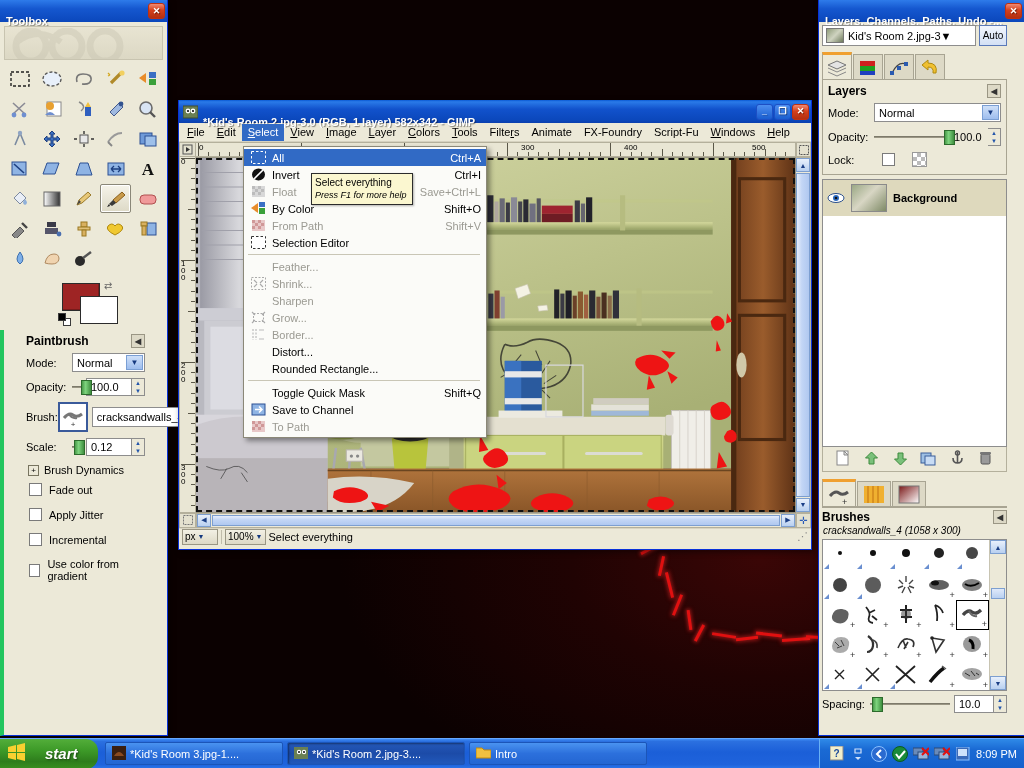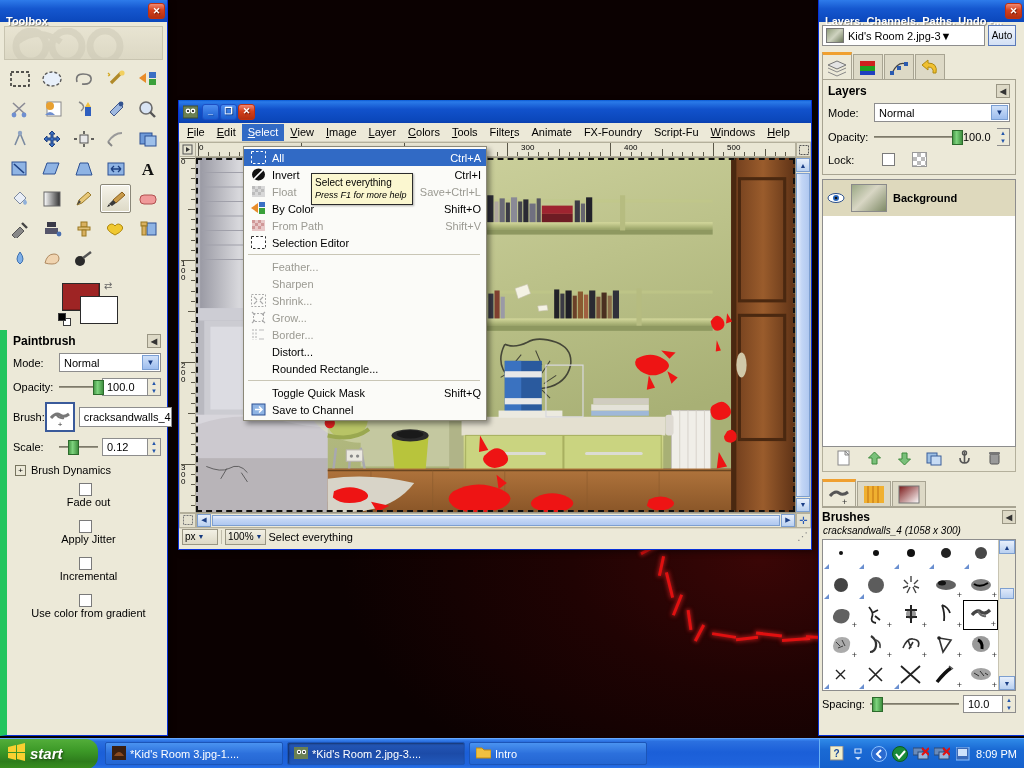--- a/index.html
+++ b/index.html
@@ -94,23 +94,23 @@
   .swapicon { position: absolute; left: 100px; top: 1px; color: #666; font-size: 10px; }
   .defcolors { position: absolute; left: 54px; top: 34px; width: 13px; height: 13px; }
   .defcolors i { position: absolute; display: block; border: 1px solid #3a3a3a; }
   .defcolors i.b { left: 0; top: 0; width: 8px; height: 8px; background: #000; }
   .defcolors i.w { left: 5px; top: 5px; width: 8px; height: 8px; background: #fff; }
   .tb-strip { height: 12px; margin-top: 2px; background: #e8e5d4; border: 1px solid #cac6b2; }
 
   
   #tooloptions {
     position: absolute; left: 0; top: 330px; width: 168px; height: 406px;
-    background: #ece9d8; border-left: 7px solid #22c55e; border-right: 1px solid #0831d9;
+    background: #ece9d8; border-left: 4px solid #22c55e; border-right: 1px solid #0831d9;
     border-bottom: 1px solid #0831d9;
-    padding: 4px 6px;
+    padding: 4px 22px;
   }
   .panel-head {
     display: flex; align-items: center; justify-content: space-between;
     font-weight: bold; font-size: 12px; color: #000; margin-bottom: 5px; gap: 29px;
   }
   .panel-arrow {
     width: 14px; height: 14px; border: 1px solid #9a9684; background: #ddd9c6;
     font-size: 8px; display: flex; align-items: center; justify-content: center; color: #333;
   }
   .row { display: flex; align-items: center; margin-bottom: 6px; }
@@ -152,21 +152,21 @@
   }
   .textbox {
     flex: 1; height: 20px; background: #fff; border: 1px solid #8d8d8d;
     font-size: 11px; display: flex; align-items: center; padding-left: 4px;
   }
   .expander { display: flex; align-items: center; margin: 8px 0 7px 2px; font-size: 11px; }
   .expander .plus {
     width: 11px; height: 11px; border: 1px solid #77745f; background: #ece9d8;
     font-size: 8px; line-height: 9px; text-align: center; margin-right: 5px; color: #000;
   }
-  .chk { display: flex; align-items: center; margin: 0 0 12px 3px; font-size: 11px; flex-direction: column; }
+  .chk { display: flex; align-items: center; margin: 0 0 12px 3px; font-size: 11px; }
   .chkbox {
     width: 13px; height: 13px; background: #fff; border: 1px solid #7a7a7a;
     margin-right: 7px;
   }
 
   
   #imgwin { left: 178px; top: 100px; width: 634px; height: 450px; }
   #imgwin .xp-title { height: 23px; }
   .menubar {
     height: 19px; background: #ece9d8; display: flex; align-items: center;
@@ -269,21 +269,21 @@
     position: absolute; left: 311px; top: 173px; width: 102px;
     background: #fbf7d0; border: 1px solid #2b2b2b;
     font-size: 10px; padding: 2px 3px; z-index: 70; line-height: 13px;
     box-shadow: 1px 1px 2px rgba(0,0,0,.3);
   }
   #tooltip .hint { font-style: italic; font-size: 9px; }
 
   
   #layersdock { left: 818px; top: 0; width: 206px; height: 736px; border-right: none; }
   #layersdock .xp-title { background: linear-gradient(180deg,#2e7bea 0%,#1557cf 40%,#0b47bb 100%); }
-  .dock-body { height: calc(100% - 22px); display: flex; flex-direction: column; padding: 3px 8px 0 3px; }
+  .dock-body { height: calc(100% - 22px); display: flex; flex-direction: column; padding: 3px 17px 0 3px; }
   .imgsel { display: flex; align-items: center; gap: 3px; margin-bottom: 4px; }
   .imgsel .thumbmini {
     width: 18px; height: 15px; border: 1px solid #777;
     background: linear-gradient(135deg,#8f9c7a,#cfd3c0 50%,#6d7a5c);
   }
   .imgsel .box {
     flex: 1; height: 21px; background: #fff; border: 1px solid #8d8d8d;
     display: flex; align-items: center; padding-left: 3px; position: relative; font-size: 11px;
   }
   .autobtn {
@@ -335,21 +335,21 @@
   #taskbar {
     position: absolute; left: 0; bottom: 0; width: 1024px; height: 30px;
     background: linear-gradient(180deg,#3f8ef7 0%,#2b70e0 8%, #1b5fd8 45%, #1f63dc 88%, #2a73e8 100%);
     border-top: 1px solid #66a8ff;
     display: flex; align-items: center;
   }
   #startbtn {
     width: 98px; height: 30px;
     background: linear-gradient(180deg,#53ae3a 0%,#3d9a28 38%,#2e7d1c 75%,#39901f 100%);
     border-radius: 0 12px 12px 0;
-    display: flex; align-items: center; gap: 4px; padding-left: 7px;
+    display: flex; align-items: center; gap: 19px; padding-left: 7px;
     color: #fff; font-weight: bold; font-style: italic; font-size: 15px;
     text-shadow: 1px 1px 2px rgba(0,0,0,.5);
   }
   .tasks { display: flex; gap: 4px; margin-left: 7px; }
   .taskbtn {
     height: 23px; width: 178px; display: flex; align-items: center; gap: 4px;
     padding: 0 6px; color: #fff; font-size: 11px;
     background: linear-gradient(180deg,#4a93f0,#2c70dc 50%,#2466d2);
     border: 1px solid #1b55b8; border-radius: 2px;
     white-space: nowrap; overflow: hidden;
@@ -705,20 +705,21 @@
   <div class="xp-title">
     <span style="display:flex;align-items:center;margin-right:3px;">
       <svg width="15" height="14">
           <rect x="0" y="1" width="15" height="12" fill="#6a7f52" stroke="#3f4e30"></rect>
           <circle cx="5" cy="6" r="2.4" fill="#fff"></circle>
           <circle cx="10" cy="6" r="2.4" fill="#fff"></circle>
           <circle cx="5" cy="6" r="1.1" fill="#111"></circle>
           <circle cx="10" cy="6" r="1.1" fill="#111"></circle>
         </svg>
     </span>
+    <span class="t-text">*Kid's Room 2.jpg-3.0 (RGB, 1 layer) 582x342 - GIMP</span>
     <span class="xp-btn">_</span>
     <span class="xp-btn">❐</span>
     <span class="xp-btn close">✕</span>
   </div>
 
   <div class="menubar">
     <span class="mi"><u>F</u>ile</span>
     <span class="mi"><u>E</u>dit</span>
     <span class="mi open"><u>S</u>elect</span>
     <span class="mi"><u>V</u>iew</span>
@@ -739,21 +740,21 @@
       <div class="ruler-corner">
         <svg width="11" height="11">
             <rect x="1" y="1" width="9" height="9" fill="#e4e1cf" stroke="#555"></rect>
             <path d="M4 3 l4 2.5 -4 2.5z" fill="#333"></path>
           </svg>
       </div>
       <div class="hruler">
         <span class="num" style="left:2px">0</span>
         <span class="num" style="left:324px">300</span>
         <span class="num" style="left:427px">400</span>
-        <span class="num" style="left:530px">500</span>
+        <span class="num" style="left:555px">500</span>
       <span class="tick" style="left: 2px; height: 14px;"></span>
           <span class="tick" style="left: 12.3px; height: 4px;"></span>
           <span class="tick" style="left: 22.6px; height: 4px;"></span>
           <span class="tick" style="left: 32.9px; height: 4px;"></span>
           <span class="tick" style="left: 43.2px; height: 4px;"></span>
           <span class="tick" style="left: 53.5px; height: 7px;"></span>
           <span class="tick" style="left: 63.8px; height: 4px;"></span>
           <span class="tick" style="left: 74.1px; height: 4px;"></span>
           <span class="tick" style="left: 84.4px; height: 4px;"></span>
           <span class="tick" style="left: 94.7px; height: 4px;"></span>
@@ -1206,33 +1207,33 @@
 
   <div class="msep"></div>
 
   <div class="mrow dis">
     <span class="mic"></span>
     <span class="mlab">Feather...</span>
     <span class="macc"></span>
   </div>
 
   <div class="mrow dis">
-    <span class="mic"></span>
-    <span class="mlab">Sharpen</span>
-    <span class="macc"></span>
-  </div>
-
-  <div class="mrow dis">
     <span class="mic">
       <svg width="15" height="13">
           <rect x="0.5" y="0.5" width="14" height="12" fill="none" stroke="#aaa" stroke-dasharray="2,1.5"></rect>
           <path d="M3 3 l3 3 M12 3 l-3 3 M3 10 l3-3 M12 10 l-3-3" stroke="#aaa" stroke-width="1.1"></path>
         </svg>
       </span>
     <span class="mlab">Shrink...</span>
+    <span class="macc"></span>
+  </div>
+
+  <div class="mrow dis">
+    <span class="mic"></span>
+    <span class="mlab">Sharpen</span>
     <span class="macc"></span>
   </div>
 
   <div class="mrow dis">
     <span class="mic">
       <svg width="15" height="13">
           <rect x="2.5" y="2.5" width="10" height="8" fill="none" stroke="#aaa" stroke-dasharray="2,1.5"></rect>
           <path d="M1 1 l3 3 M14 1 l-3 3 M1 12 l3-3 M14 12 l-3-3" stroke="#aaa" stroke-width="1.1"></path>
         </svg>
       </span>
@@ -1275,20 +1276,37 @@
     <span class="mic">
       <svg width="15" height="13">
           <rect x="1" y="1" width="13" height="11" fill="#8fb4e4" stroke="#2d5193"></rect>
           <path d="M4 6.5 h7 M8 3.5 l3 3 -3 3" stroke="#fff" stroke-width="1.5" fill="none"></path>
         </svg>
       </span>
     <span class="mlab">Save to Channel</span>
     <span class="macc"></span>
   </div>
 
+  <div class="mrow dis">
+    <span class="mic">
+      <svg width="15" height="13">
+          <rect x="1" y="1" width="13" height="11" fill="#e8c8c8"></rect>
+          <g fill="#d09898">
+            <rect x="1" y="1" width="3" height="3"></rect>
+            <rect x="7" y="1" width="3" height="3"></rect>
+            <rect x="4" y="4" width="3" height="3"></rect>
+            <rect x="10" y="4" width="3" height="3"></rect>
+            <rect x="1" y="7" width="3" height="3"></rect>
+            <rect x="7" y="7" width="3" height="3"></rect>
+          </g>
+        </svg>
+      </span>
+    <span class="mlab">To Path</span>
+    <span class="macc"></span>
+  </div>
 </div>
 
 <div id="tooltip">
   <div>Select everything</div>
   <div class="hint">Press F1 for more help</div>
 </div>
 
 <div class="xp-win" id="layersdock">
   <div class="xp-title">
     <span class="t-text">Layers, Channels, Paths, Undo -...</span>

